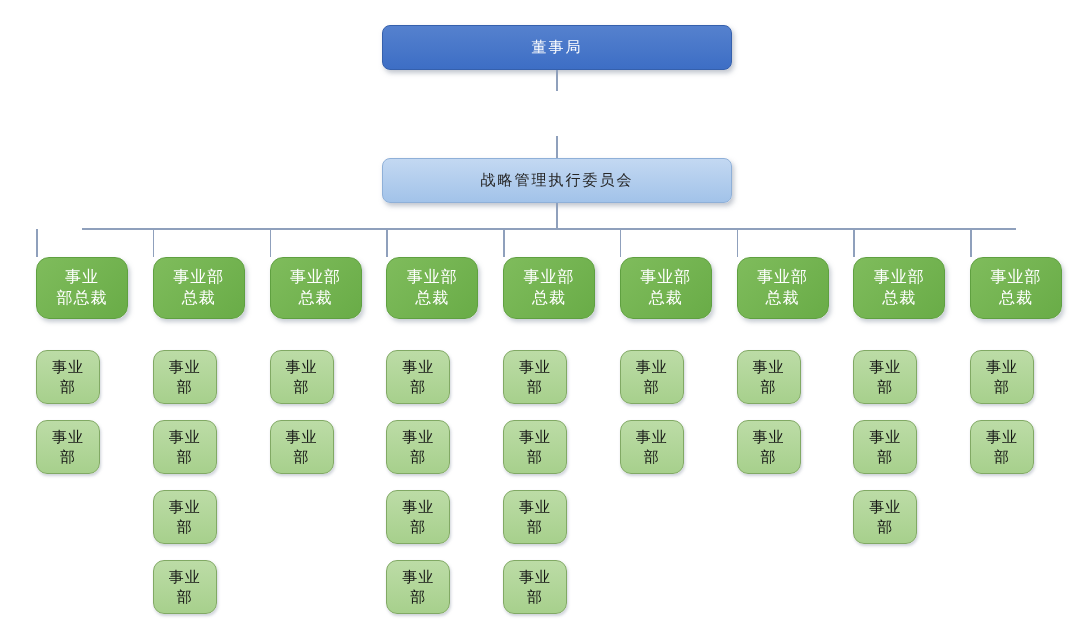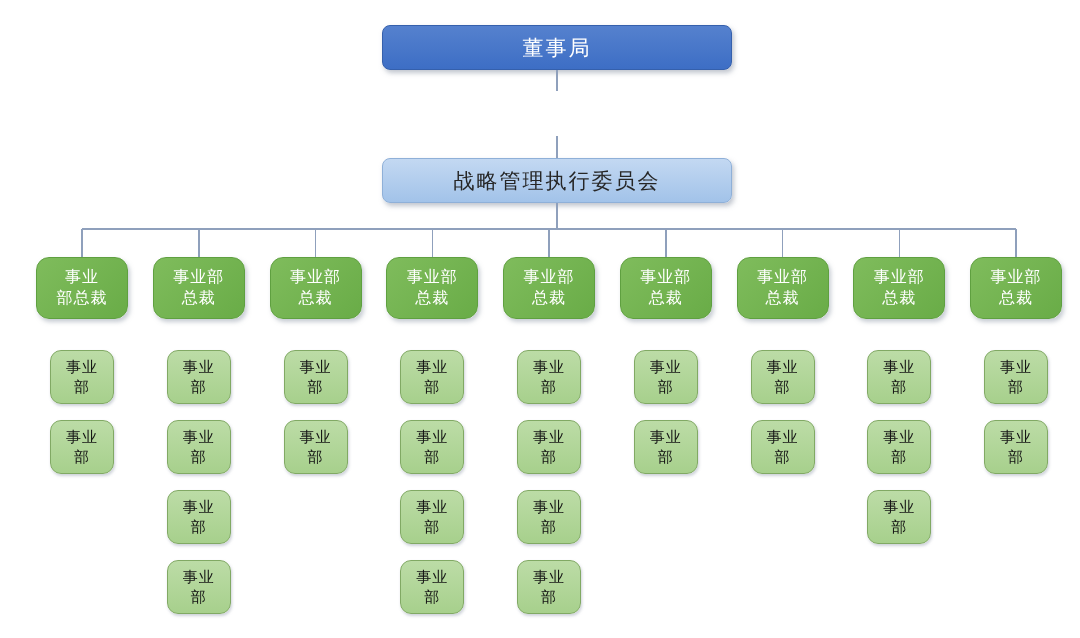--- a/index.html
+++ b/index.html
@@ -21,21 +21,21 @@
   
   .top-node {
     position: absolute;
     left: 382px;
     width: 350px;
     height: 45px;
     border-radius: 8px;
     display: flex;
     align-items: center;
     justify-content: center;
-    font-size: 21px;
+    font-size: 15px;
     letter-spacing: 2px;
     box-shadow: 2px 3px 5px rgba(140,150,165,0.55);
     box-sizing: border-box;
   }
   .top-node.dark-blue {
     background: linear-gradient(to bottom, var(--dark-blue-top), var(--dark-blue-fill));
     border: 1px solid var(--dark-blue-border);
     color: var(--white-text);
   }
   .top-node.light-blue {
@@ -72,21 +72,20 @@
     top: 229px;
     left: 36px;
     right: 18px;
     display: flex;
     justify-content: space-between;
   }
   .column {
     width: 92px;
     display: flex;
     flex-direction: column;
-    align-items: center;
   }
   .drop {
     width: 1.5px;
     height: 28px;
     background: var(--connector-line);
   }
   .president {
     width: 92px;
     height: 62px;
     box-sizing: border-box;

